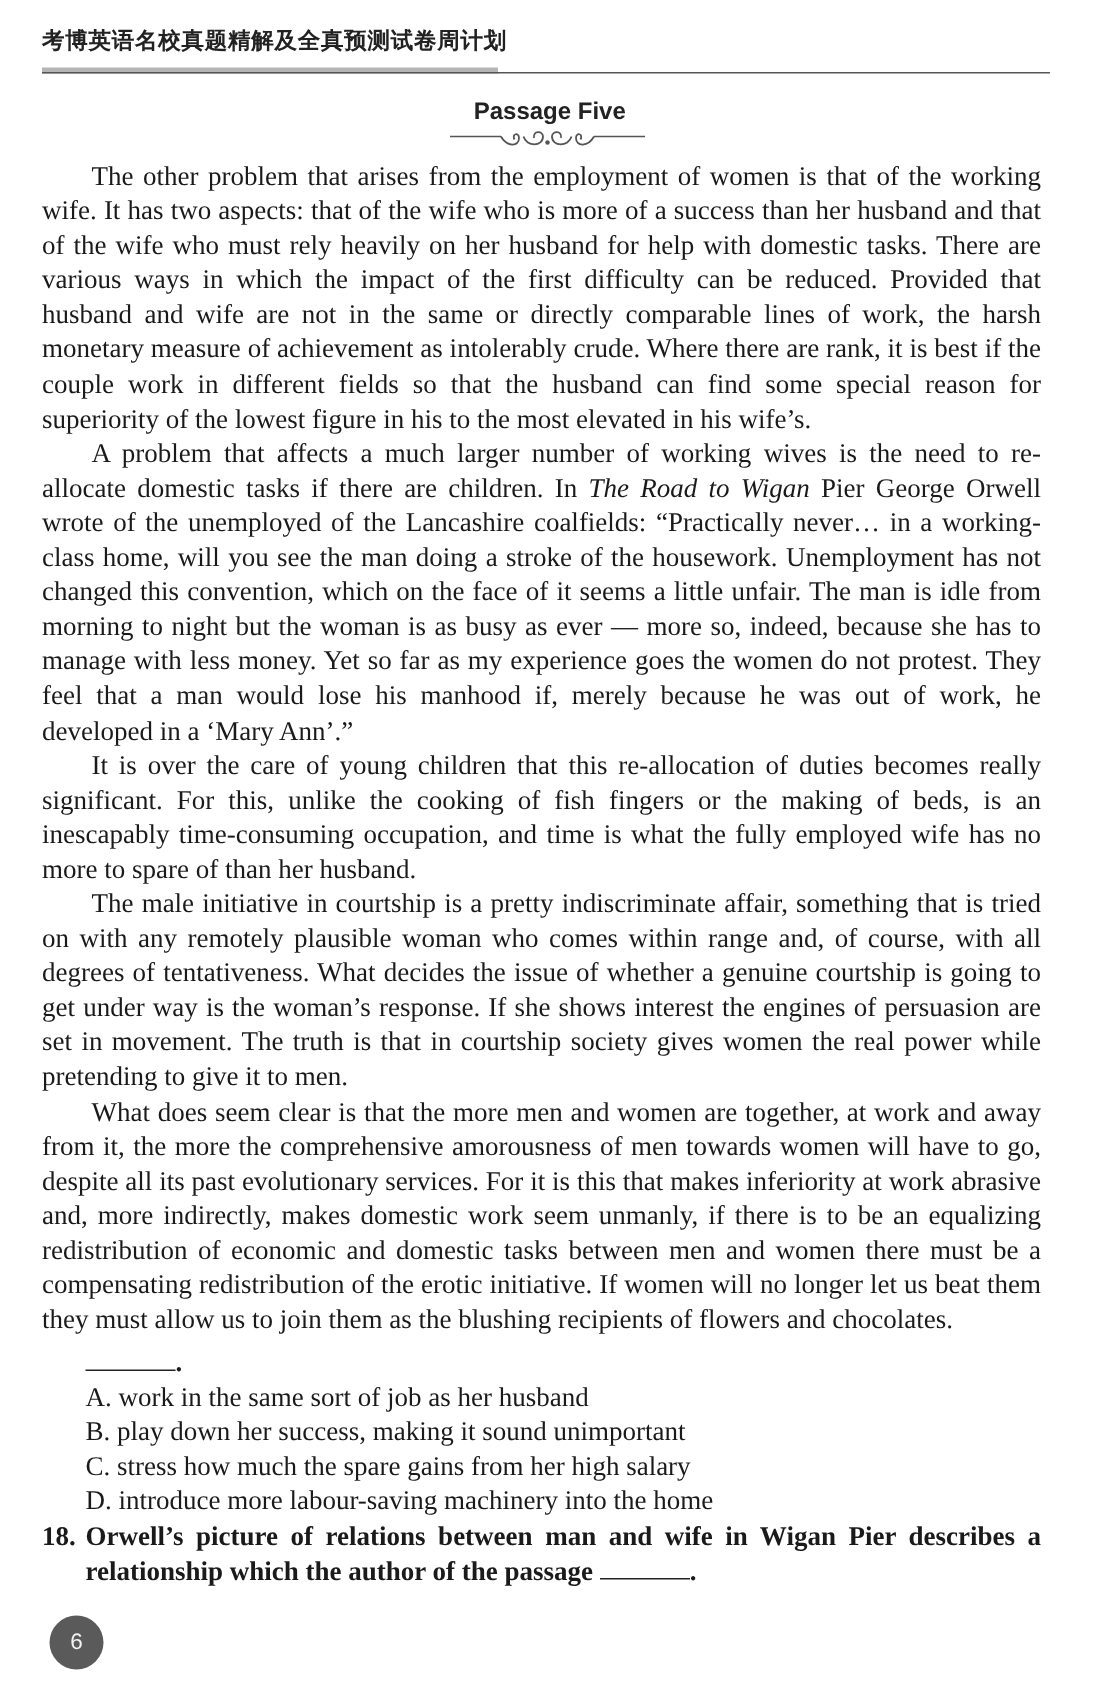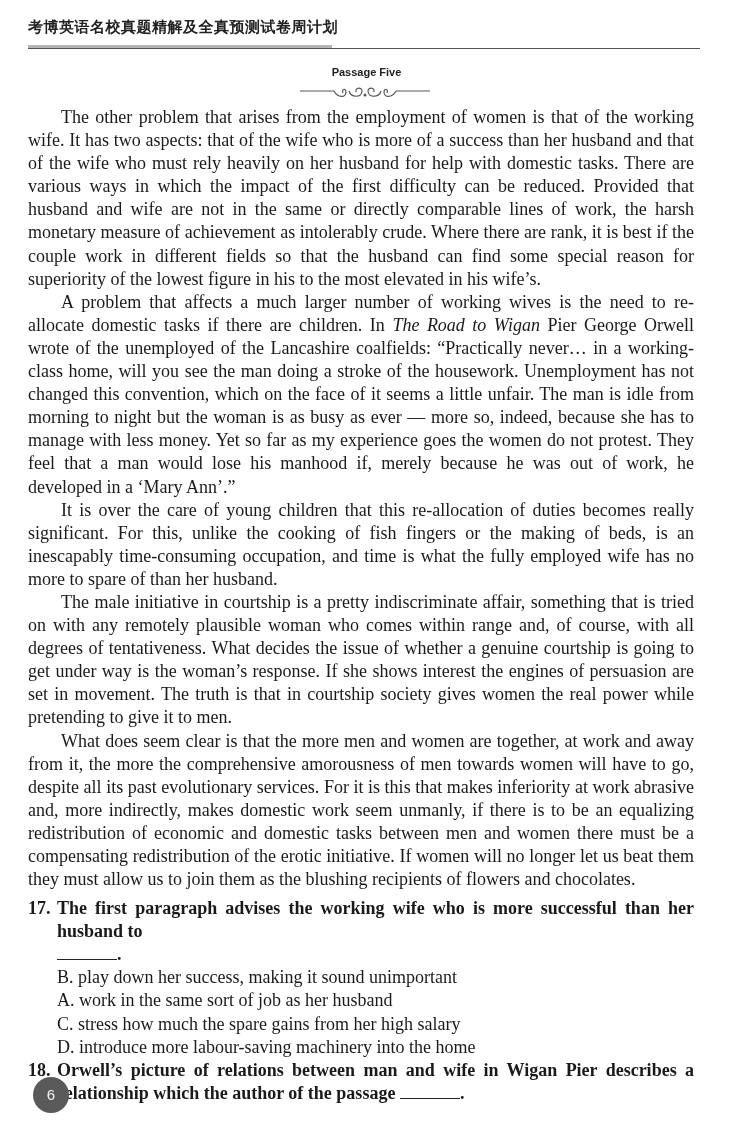--- a/index.html
+++ b/index.html
@@ -19,21 +19,21 @@
     }
     .header-bar {
       position: absolute; left: 0; top: 27px; width: 304px; height: 4px; background: #b5b5b5;
     }
     .header-rule {
       position: absolute; left: 0; top: 30px; width: 672px; height: 1px; background: #555;
     }
     .passage-title {
       position: absolute; left: 0; width: 733px; top: 66px; text-align: center;
       font-family: "Liberation Sans", "DejaVu Sans", sans-serif;
-      font-size: 11px; font-weight: bold; color: #222;
+      font-size: 16px; font-weight: bold; color: #222;
     }
     .ornament {
       position: absolute; left: 300px; top: 86px; width: 130px; height: 14px;
     }
     .content {
       position: absolute; left: 28px; top: 106px; width: 666px;
       font-size: 18px; line-height: 23.1px; text-align: justify;
     }
     .para { margin: 0; text-indent: 33px; }
     .questions { margin-top: 6px; }
@@ -76,28 +76,24 @@
 
 <div class="content">
   <p class="para">The other problem that arises from the employment of women is that of the working wife. It has two aspects: that of the wife who is more of a success than her husband and that of the wife who must rely heavily on her husband for help with domestic tasks. There are various ways in which the impact of the first difficulty can be reduced. Provided that husband and wife are not in the same or directly comparable lines of work, the harsh monetary measure of achievement as intolerably crude. Where there are rank, it is best if the couple work in different fields so that the husband can find some special reason for superiority of the lowest figure in his to the most elevated in his wife’s.</p>
   <p class="para"><span>A problem that affects a much larger number of working wives is the need to re-allocate domestic tasks if there are children. In </span><em>The Road to Wigan</em><span> Pier George Orwell wrote of the unemployed of the Lancashire coalfields: “Practically never… in a working-class home, will you see the man doing a stroke of the housework. Unemployment has not changed this convention, which on the face of it seems a little unfair. The man is idle from morning to night but the woman is as busy as ever — more so, indeed, because she has to manage with less money. Yet so far as my experience goes the women do not protest. They feel that a man would lose his manhood if, merely because he was out of work, he developed in a ‘Mary Ann’.”</span></p>
   <p class="para">It is over the care of young children that this re-allocation of duties becomes really significant. For this, unlike the cooking of fish fingers or the making of beds, is an inescapably time-consuming occupation, and time is what the fully employed wife has no more to spare of than her husband.</p>
   <p class="para">The male initiative in courtship is a pretty indiscriminate affair, something that is tried on with any remotely plausible woman who comes within range and, of course, with all degrees of tentativeness. What decides the issue of whether a genuine courtship is going to get under way is the woman’s response. If she shows interest the engines of persuasion are set in movement. The truth is that in courtship society gives women the real power while pretending to give it to men.</p>
   <p class="para">What does seem clear is that the more men and women are together, at work and away from it, the more the comprehensive amorousness of men towards women will have to go, despite all its past evolutionary services. For it is this that makes inferiority at work abrasive and, more indirectly, makes domestic work seem unmanly, if there is to be an equalizing redistribution of economic and domestic tasks between men and women there must be a compensating redistribution of the erotic initiative. If women will no longer let us beat them they must allow us to join them as the blushing recipients of flowers and chocolates.</p>
 
   <div class="questions">
     <div>
-      <div class="q-stem">
-        <span class="q-num">17.</span>
-        <span class="q-text">The first paragraph advises the working wife who is more successful than her husband to</span>
-      </div>
       <div class="q-blank-line"><span class="blank"></span><b>.</b></div>
       <div class="options">
+        <span class="option">A. work in the same sort of job as her husband</span>
         <span class="option">B. play down her success, making it sound unimportant</span>
-        <span class="option">A. work in the same sort of job as her husband</span>
         <span class="option">C. stress how much the spare gains from her high salary</span>
         <span class="option">D. introduce more labour-saving machinery into the home</span>
       </div>
     </div>
 
     <div>
       <div class="q-stem">
         <span class="q-num">18.</span>
         <span class="q-text"><span>Orwell’s picture of relations between man and wife in Wigan Pier describes a relationship which the author of the passage</span> <span class="blank"></span><span>.</span></span>
       </div>

